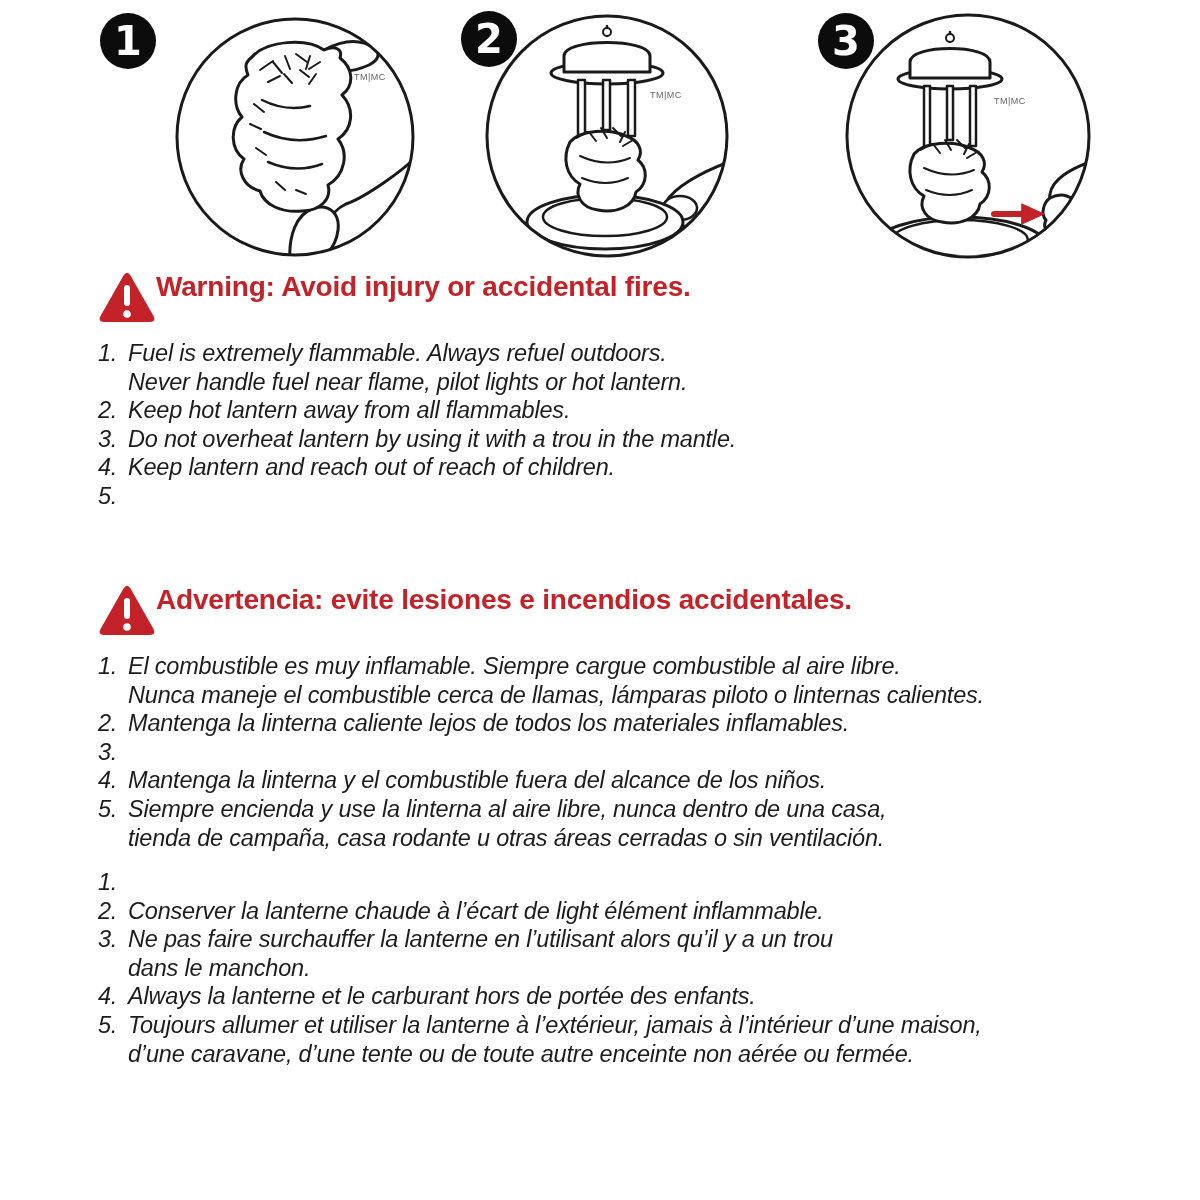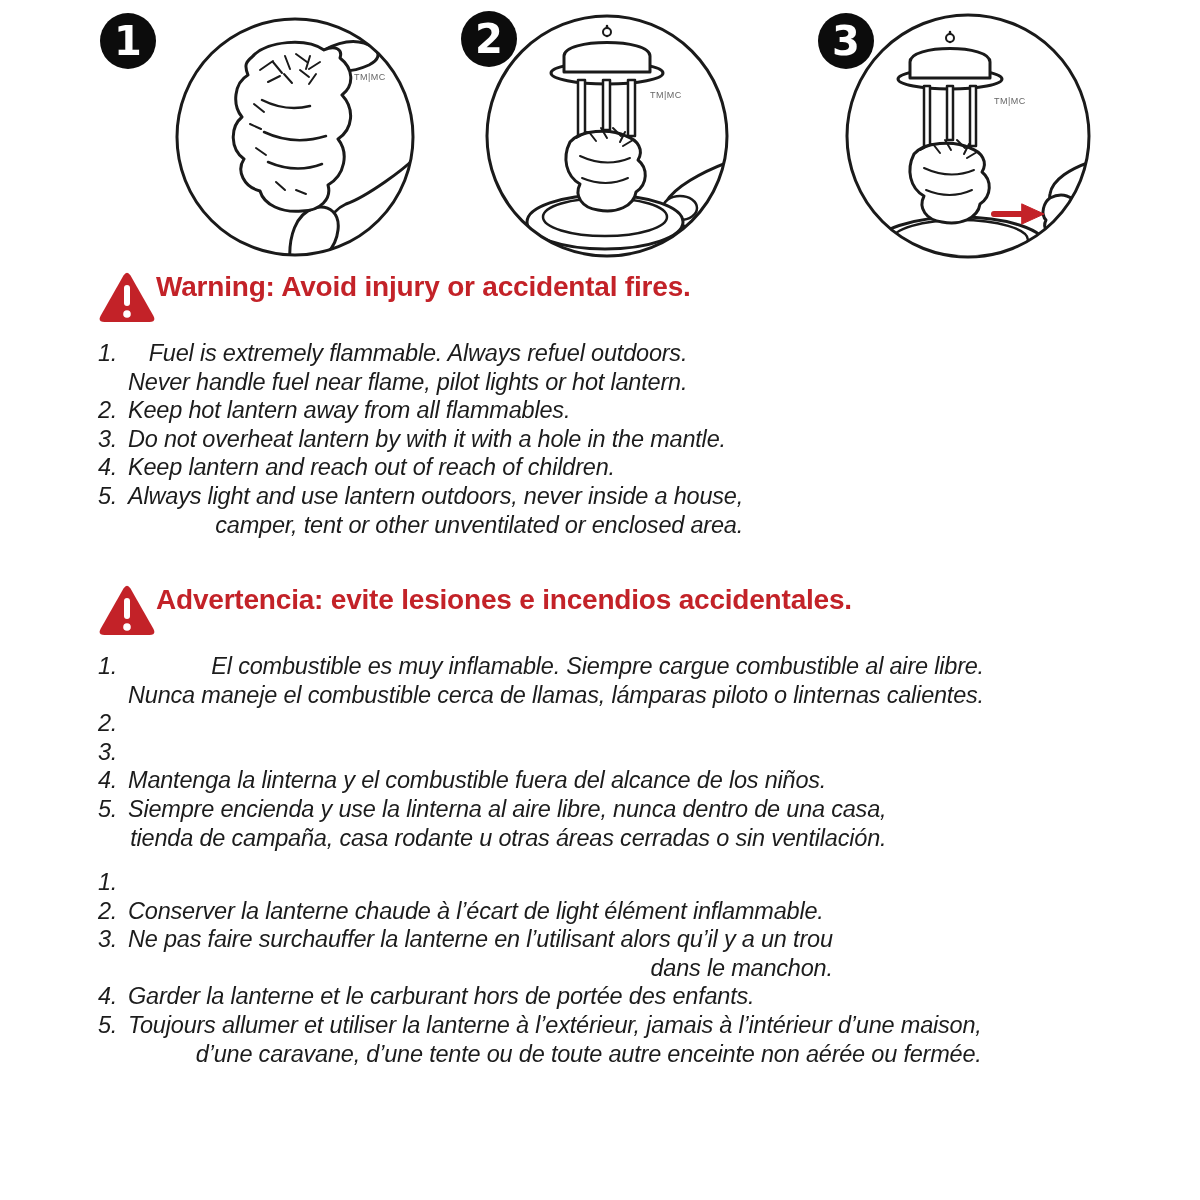--- a/index.html
+++ b/index.html
@@ -60,21 +60,21 @@
   }
   .items { margin: 12px 0 0 0; padding: 0; list-style: none; }
   .item {
     display: flex;
     font-style: italic;
     font-size: 23.5px;
     line-height: 28.6px;
     letter-spacing: -0.2px;
   }
   .item .num { flex: 0 0 30px; }
-  .item .txt { white-space: pre; text-align: right; }
+  .item .txt { white-space: pre; }
 </style>
 </head>
 <body>
 
 <div class="page">
 
   <div class="figures-row">
 
     <span class="badge badge-1">1</span>
     <svg class="illus illus-1" viewBox="0 0 246 250">
@@ -221,30 +221,28 @@
           <span class="num">1.</span>
           <span class="txt">Fuel is extremely flammable. Always refuel outdoors.
 Never handle fuel near flame, pilot lights or hot lantern.</span>
         </li>
       <li class="item">
           <span class="num">2.</span>
           <span class="txt">Keep hot lantern away from all flammables.</span>
         </li>
       <li class="item">
           <span class="num">3.</span>
-          <span class="txt">Do not overheat lantern by with it with a hole in the mantle.</span>
+          <span class="txt">Do not overheat lantern by using it with a trou in the mantle.</span>
         </li>
       <li class="item">
           <span class="num">4.</span>
           <span class="txt">Keep lantern and reach out of reach of children.</span>
         </li>
       <li class="item">
           <span class="num">5.</span>
-          <span class="txt">Always light and use lantern outdoors, never inside a house,
-camper, tent or other unventilated or enclosed area.</span>
         </li>
     </ol>
   </section>
 
   <section class="section sec-1">
     <header class="sec-header">
       <span class="tri-wrap">
         <svg viewBox="0 0 58 54">
           <path d="M25.5,4.5 Q29,-1 32.5,4.5 L55.5,45 Q58.5,51 51.5,51 L6.5,51 Q-0.5,51 2.5,45 Z" fill="#c32228"></path>
           <rect x="26" y="14" width="6" height="21" rx="3" fill="#ffffff"></rect>
@@ -254,20 +252,21 @@
       <h2 class="sec-title">Advertencia: evite lesiones e incendios accidentales.</h2>
     </header>
     <ol class="items">
       <li class="item">
           <span class="num">1.</span>
           <span class="txt">El combustible es muy inflamable. Siempre cargue combustible al aire libre.
 Nunca maneje el combustible cerca de llamas, lámparas piloto o linternas calientes.</span>
         </li>
       <li class="item">
           <span class="num">2.</span>
+          <span class="txt">Mantenga la linterna caliente lejos de todos los materiales inflamables.</span>
         </li>
       <li class="item">
           <span class="num">3.</span>
         </li>
       <li class="item">
           <span class="num">4.</span>
           <span class="txt">Mantenga la linterna y el combustible fuera del alcance de los niños.</span>
         </li>
       <li class="item">
           <span class="num">5.</span>
@@ -286,21 +285,21 @@
           <span class="num">2.</span>
           <span class="txt">Conserver la lanterne chaude à l’écart de light élément inflammable.</span>
         </li>
       <li class="item">
           <span class="num">3.</span>
           <span class="txt">Ne pas faire surchauffer la lanterne en l’utilisant alors qu’il y a un trou
 dans le manchon.</span>
         </li>
       <li class="item">
           <span class="num">4.</span>
-          <span class="txt">Garder la lanterne et le carburant hors de portée des enfants.</span>
+          <span class="txt">Always la lanterne et le carburant hors de portée des enfants.</span>
         </li>
       <li class="item">
           <span class="num">5.</span>
           <span class="txt">Toujours allumer et utiliser la lanterne à l’extérieur, jamais à l’intérieur d’une maison,
 d’une caravane, d’une tente ou de toute autre enceinte non aérée ou fermée.</span>
         </li>
     </ol>
   </section>
 
 </div>

